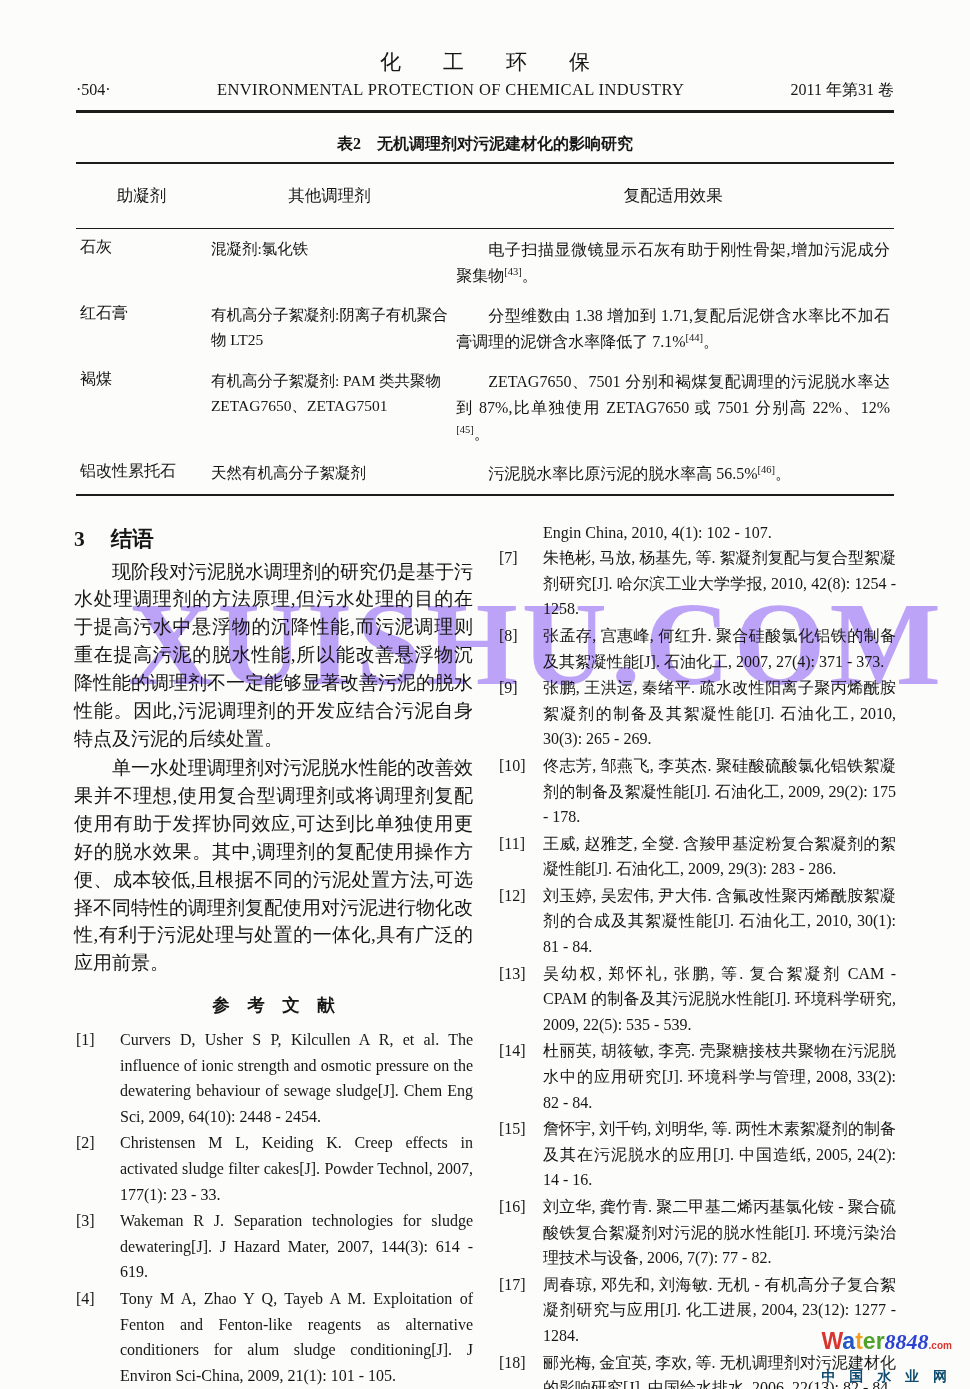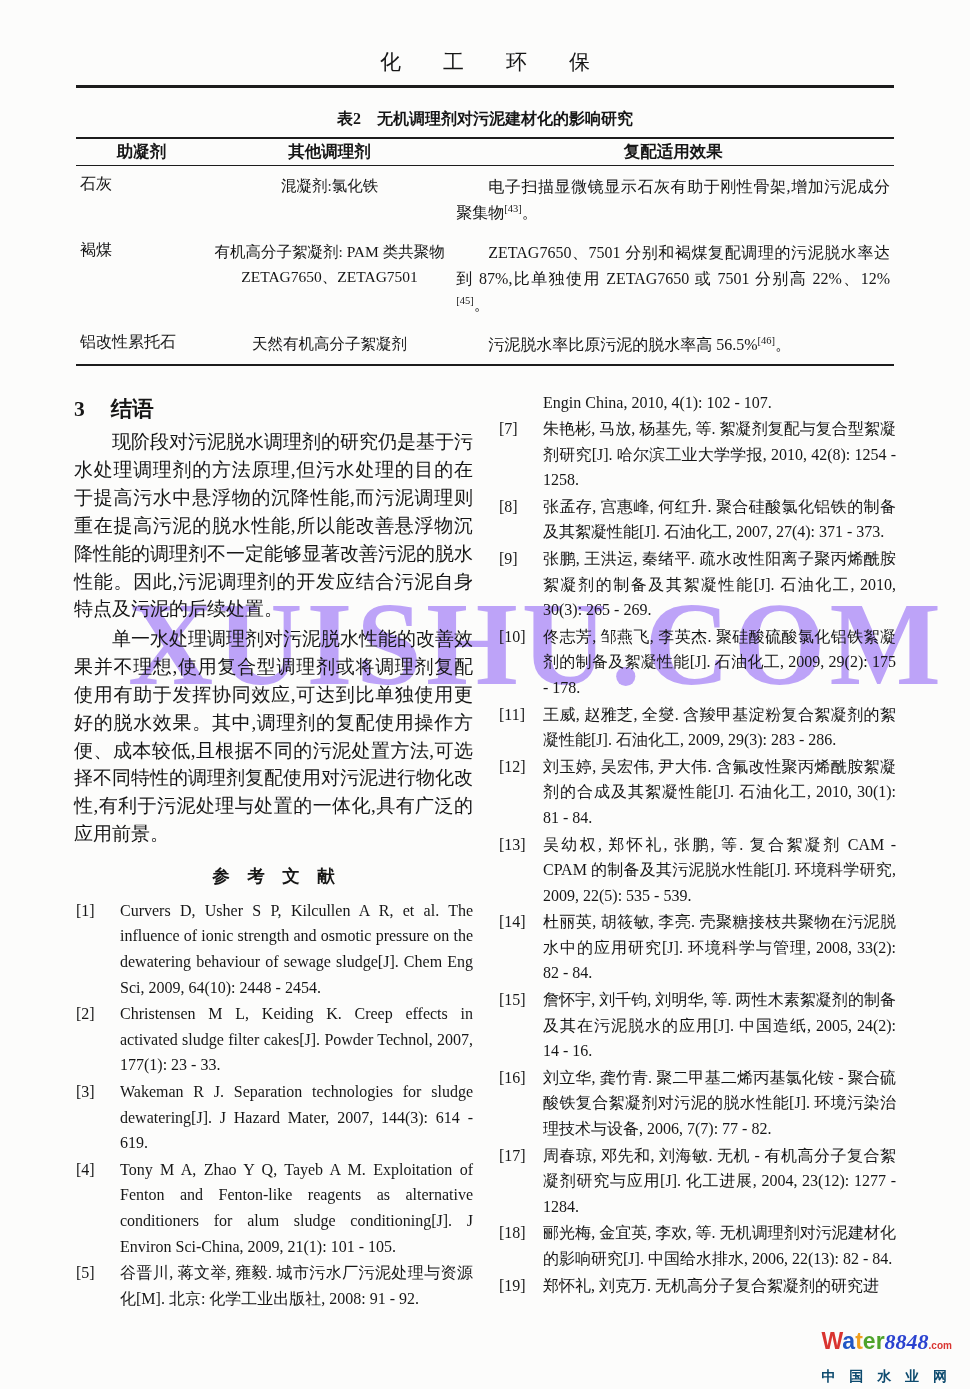--- a/index.html
+++ b/index.html
@@ -19,26 +19,26 @@
   .header{padding:48px 76px 0;}
   .journal-cn{text-align:center;font-size:21px;}
   .header-row{display:flex;justify-content:space-between;align-items:baseline;margin-top:4px;font-size:16px;}
   .journal-en{font-size:16.5px;letter-spacing:.4px;}
   .header-rule{border:0;border-top:3px solid #1c1c1c;margin:9px 76px 0;}
   
   .table-caption{text-align:center;font-size:16px;font-weight:600;margin-top:21px;}
   table.cond{width:818px;margin:7px auto 0;border-collapse:collapse;font-size:16px;}
   table.cond{border-top:2px solid #1c1c1c;border-bottom:2px solid #1c1c1c;}
   table.cond thead th{
-    font-weight:bold;font-size:16.5px;padding:2px 2px;
+    font-weight:normal;font-size:16.5px;padding:21px 2px;
     border-bottom:1.6px solid #1c1c1c;
   }
   table.cond td{vertical-align:top;padding:8px 4px 6px;}
   td.c1{width:16%;padding-left:22px;}
-  td.c2{width:30%;text-align:center;vertical-align:middle;font-size:15.5px;line-height:1.6;}
+  td.c2{width:30%;vertical-align:middle;font-size:15.5px;line-height:1.6;}
   td.c3{width:54%;line-height:1.62;text-align:justify;}
   td.c3 .eff{ text-indent:2em;display:block;}
   sup.refmark{font-size:10.5px;}
   
   .columns{display:flex;gap:24px;margin:24px 74px 0;}
   .col{width:50%;min-width:0;}
   .sec-heading{font-size:21.5px;font-weight:700;margin:4px 0 5px;}
   .sec-heading .num{margin-right:26px;}
   .para{font-size:19px;line-height:1.465;text-align:justify;text-indent:2em;margin:0 0 2px;}
   .refs-title{text-align:center;font-weight:700;font-size:17.5px;margin:16px 0 10px;}
@@ -63,39 +63,51 @@
 <body>
 
 <div class="page">
 
   <div class="watermark">XUISHU.COM</div>
 
   <div class="content">
 
     <div class="header">
       <div class="journal-cn">化　　工　　环　　保</div>
+      <div class="header-row">
+        <span>·504·</span>
+        <span class="journal-en">ENVIRONMENTAL PROTECTION OF CHEMICAL INDUSTRY</span>
+        <span>2011 年第31 卷</span>
+      </div>
     </div>
     <hr class="header-rule">
 
     <div class="table-caption">表2　无机调理剂对污泥建材化的影响研究</div>
 
     <table class="cond">
       <thead>
         <tr>
           <th>助凝剂</th>
           <th>其他调理剂</th>
           <th>复配适用效果</th>
         </tr>
       </thead>
       <tbody>
         <tr>
           <td class="c1">石灰</td>
           <td class="c2">混凝剂:氯化铁</td>
           <td class="c3">
               <span class="eff"><span>电子扫描显微镜显示石灰有助于刚性骨架,增加污泥成分聚集物</span><sup class="refmark">[43]</sup><span>。</span></span>
+            </td>
+        </tr>
+        <tr>
+          <td class="c1">红石膏</td>
+          <td class="c2">有机高分子絮凝剂:阴离子有机聚合物 LT25</td>
+          <td class="c3">
+              <span class="eff"><span>分型维数由 1.38 增加到 1.71,复配后泥饼含水率比不加石膏调理的泥饼含水率降低了 7.1%</span><sup class="refmark">[44]</sup><span>。</span></span>
             </td>
         </tr>
         <tr>
           <td class="c1">褐煤</td>
           <td class="c2">有机高分子絮凝剂: PAM 类共聚物 ZETAG7650、ZETAG7501</td>
           <td class="c3">
               <span class="eff"><span>ZETAG7650、7501 分别和褐煤复配调理的污泥脱水率达到 87%,比单独使用 ZETAG7650 或 7501 分别高 22%、12%</span><sup class="refmark">[45]</sup><span>。</span></span>
             </td>
         </tr>
         <tr>

